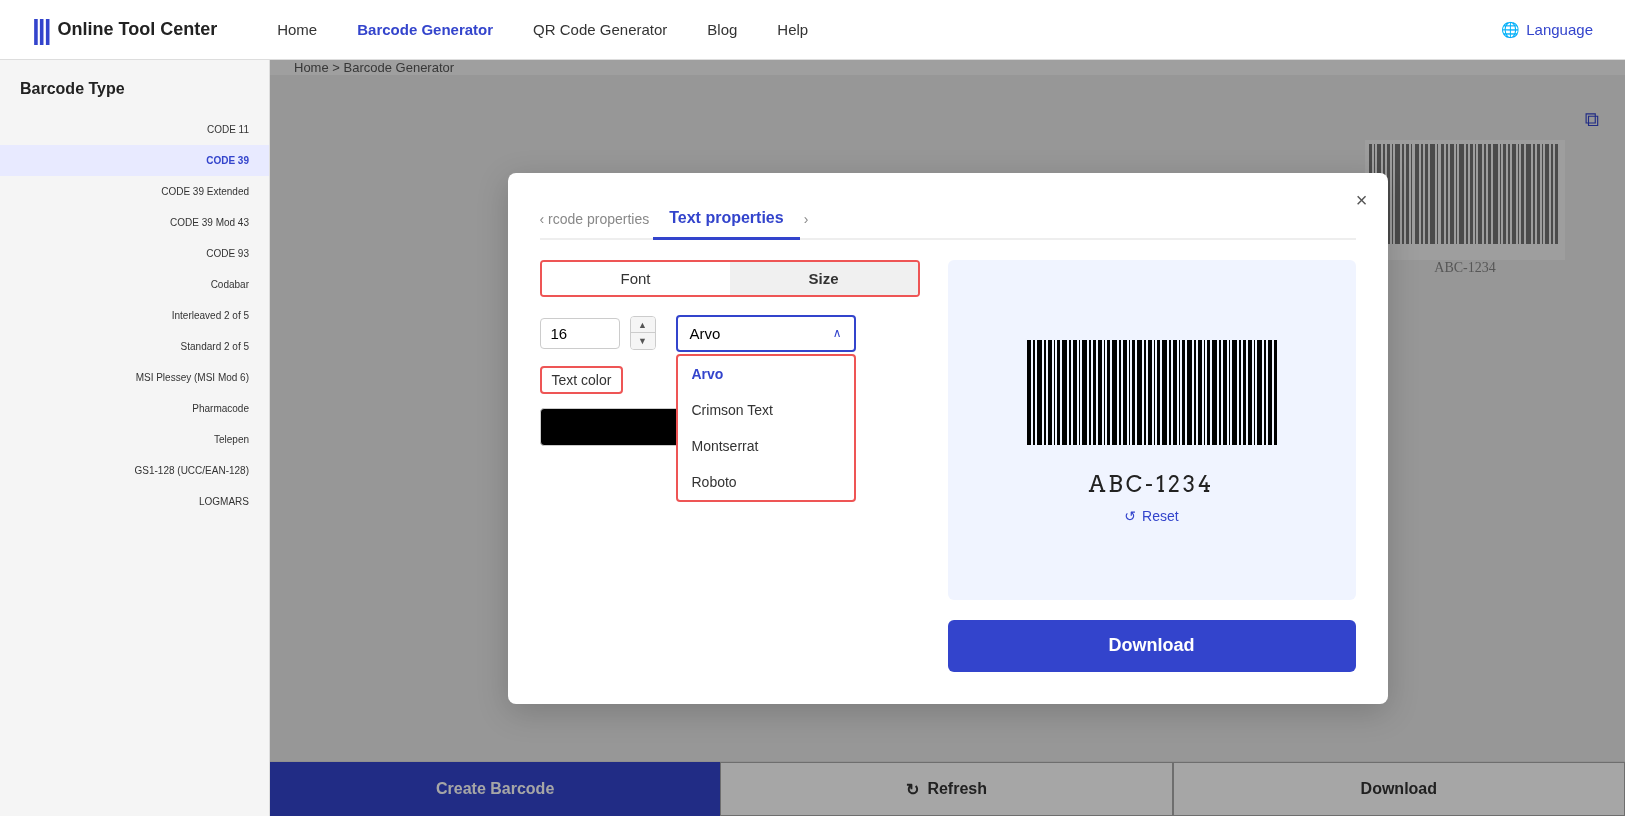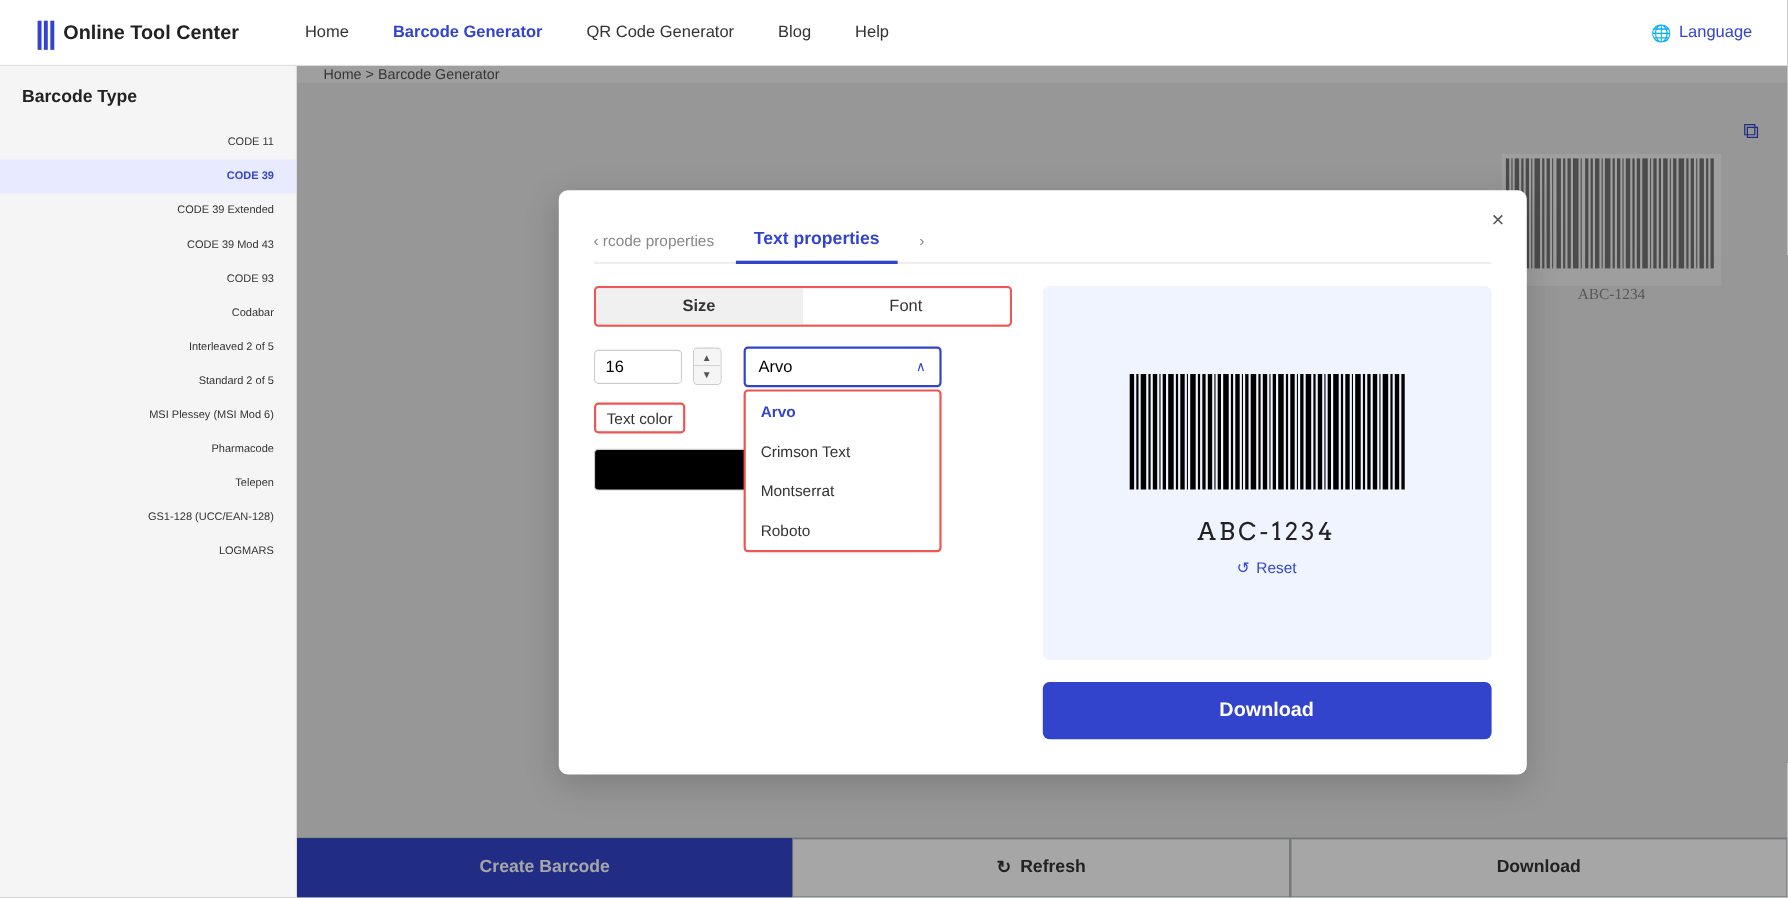--- a/index.html
+++ b/index.html
@@ -173,21 +173,21 @@
       color: #555;
       cursor: pointer;
       background: none;
       border: none;
     }
 
     
     .modal-tabs {
       display: flex;
       align-items: center;
-      gap: 16px;
+      gap: 0;
       margin-bottom: 20px;
       border-bottom: 2px solid #eee;
       padding-bottom: 0;
     }
     .modal-tab-arrow {
       color: #888;
       font-size: 14px;
       margin-right: 4px;
       cursor: pointer;
     }
@@ -521,22 +521,22 @@
           <span class="modal-tab active">Text properties</span>
           <span class="modal-tab-next">›</span>
         </div>
 
         <div class="modal-body">
 
           <div class="modal-left">
 
             
             <div class="prop-tabs">
+              <div class="prop-tab">Font</div>
               <div class="prop-tab active">Size</div>
-              <div class="prop-tab">Font</div>
             </div>
 
             
             <div class="size-input-wrap">
 
               <input class="size-input" type="text" value="16" style="">
               <div class="size-spinners">
                 <button class="size-spinner-btn">▲</button>
                 <button class="size-spinner-btn">▼</button>
               </div>

